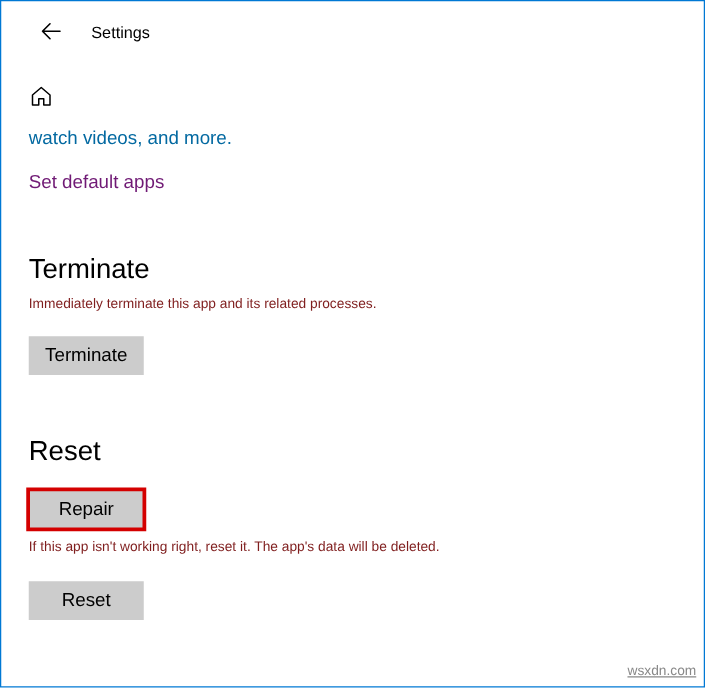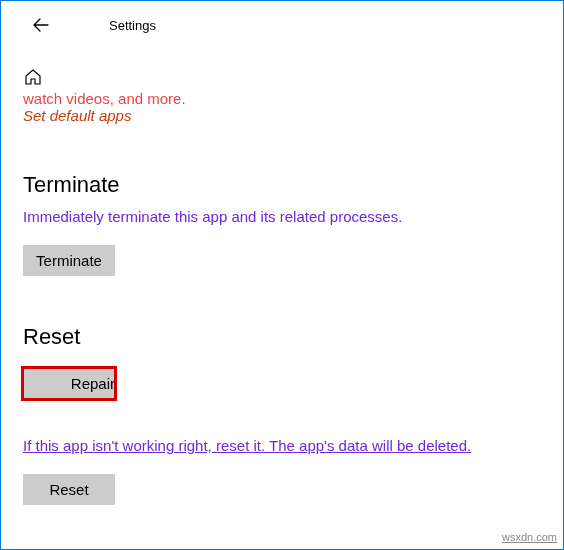--- a/index.html
+++ b/index.html
@@ -32,75 +32,71 @@
       height: 24px;
       cursor: pointer;
     }
     .back-btn svg {
       width: 16px;
       height: 16px;
     }
     .header-title {
       font-size: 13px;
       color: #000;
-      margin-left: 36px;
     }
     .content {
       padding: 0 22px;
     }
     .home-icon {
       margin-top: 22px;
       width: 20px;
       height: 20px;
     }
     .truncated-text {
-      color: #ef4444;
+      color: #0369a1;
       font-size: 15px;
-      margin-top: 0;
+      margin-top: 12px;
     }
     .link {
-      color: #c2410c;
+      color: #701a75;
       font-size: 15px;
-      margin-top: 0;
+      margin-top: 18px;
       display: inline-block;
       cursor: pointer;
-      font-style: italic;
     }
     .section-heading {
       font-size: 22px;
       font-weight: 400;
       color: #000;
       margin-top: 48px;
     }
     .section-desc {
-      font-size: 15px;
-      color: #6d28d9;
+      font-size: 11px;
+      color: #7f1d1d;
       margin-top: 8px;
       line-height: 1.4;
     }
     .btn {
       background: #cccccc;
       border: none;
       font-family: inherit;
       font-size: 15px;
       color: #000;
       padding: 7px 0;
       width: 92px;
       text-align: center;
       margin-top: 18px;
       cursor: pointer;
     }
     .btn.highlight {
       outline: 3px solid #d40000;
       outline-offset: -1px;
-      text-align: right;
     }
     .section-desc.second {
-      margin-top: 36px;
-      text-decoration: underline;
+      margin-top: 8px;
     }
     .watermark {
       position: absolute;
       bottom: 6px;
       right: 6px;
       font-size: 11px;
       color: #888;
       text-decoration: underline;
     }
   </style>

